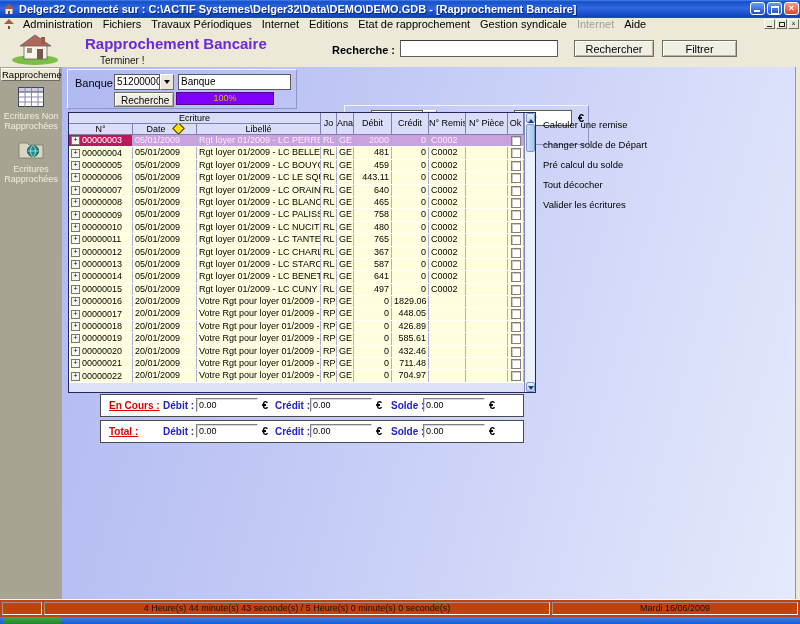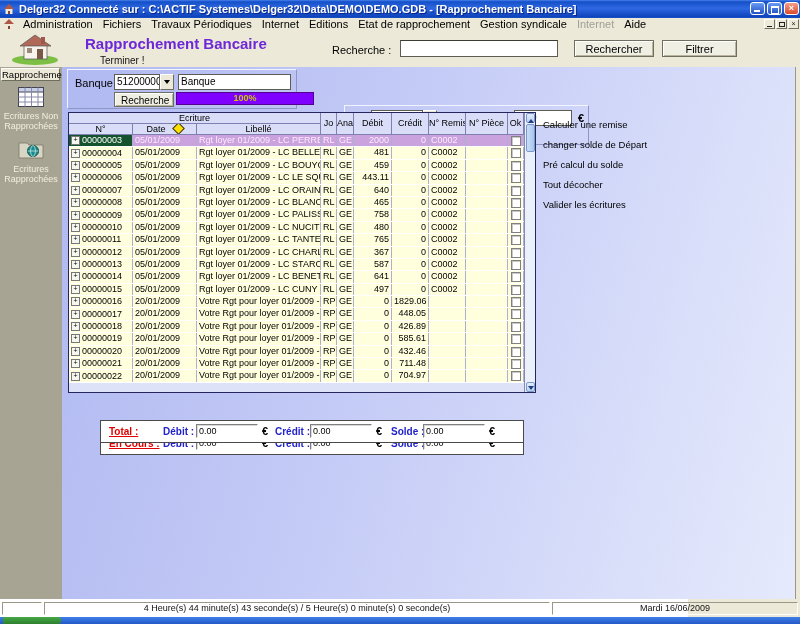--- a/index.html
+++ b/index.html
@@ -34,21 +34,21 @@
     font-size:7px;line-height:8px;text-align:center;color:#222;}
   .mdibtn.m1{left:764px;} .mdibtn.m1::after{content:"";position:absolute;left:2px;bottom:1px;width:5px;height:1px;background:#222;}
   .mdibtn.m2{left:776px;} .mdibtn.m2::after{content:"";position:absolute;left:2px;top:2px;width:4px;height:3px;border:1px solid #222;}
   .mdibtn.m3{left:788px;}
 
   
   .headerband{left:0;top:31px;width:800px;height:36px;background:#ECE9D8;border-bottom:1px solid #BAB6A6;}
   .house{position:absolute;left:10px;top:2px;}
   .pagetitle{position:absolute;left:85px;top:4px;font-size:15px;font-weight:bold;color:#6d28d9;}
   .subtitle{position:absolute;left:100px;top:24px;font-size:10px;color:#111;}
-  .search-label{position:absolute;left:332px;top:13px;font-size:11px;font-weight:normal;text-align:right;}
+  .search-label{position:absolute;left:332px;top:13px;font-size:11px;font-weight:bold;text-align:right;}
   .search-input{position:absolute;left:400px;top:9px;width:158px;height:17px;box-sizing:border-box;
     border:1px solid #5c5c54;border-top-color:#3c3c34;background:#fff;font-size:11px;padding:0 3px;font-family:inherit;}
   .xpbtn{position:absolute;height:17px;box-sizing:border-box;background:#F0EFE4;
     border:1px solid #6f6f5f;box-shadow:inset 1px 1px 0 #ffffff,inset -1px -1px 0 #b8b4a0;
     font-size:11px;font-family:inherit;text-align:center;line-height:15px;color:#000;}
   .btn-rechercher{left:574px;top:9px;width:80px;}
   .btn-filtrer{left:662px;top:9px;width:75px;}
 
   
   .main{left:0;top:67px;width:800px;height:532px;}
@@ -64,22 +64,22 @@
   
   .gbox{position:absolute;border:1px solid;border-color:#F2F4FF #8F96C6 #8F96C6 #F2F4FF;box-sizing:border-box;}
   .box1{left:5px;top:2px;width:230px;height:40px;}
   .box2{left:282px;top:2px;width:245px;height:40px;margin-top:36px;}
   .lbl{position:absolute;font-size:11px;color:#000;white-space:nowrap;}
   .field{position:absolute;box-sizing:border-box;background:#fff;border:1px solid #5c5c54;
     font-size:10px;line-height:14px;padding:0 2px;overflow:hidden;white-space:nowrap;}
   .combo-btn{position:absolute;box-sizing:border-box;width:14px;background:#ECE9D8;
     border:1px solid;border-color:#fff #6d6d5d #6d6d5d #fff;}
   .combo-btn::after{content:"";position:absolute;left:3px;top:5px;border:3px solid transparent;border-top:4px solid #000;}
-  .progress{position:absolute;left:108px;top:22px;width:138px;height:13px;background:#7F00FF;
-    border:1px solid #55008f;box-sizing:border-box;text-align:center;font-size:9px;font-weight:bold;color:#C9C900;line-height:11px;}
+  .progress{position:absolute;left:108px;top:22px;width:98px;height:13px;background:#7F00FF;
+    border:1px solid #55008f;box-sizing:border-box;text-align:center;font-size:9px;font-weight:normal;color:#C9C900;line-height:11px;}
   .smallbtn{position:absolute;left:46px;top:22px;width:60px;height:15px;line-height:13px;font-size:10px;}
   .edition{position:absolute;left:66px;top:26px;font-size:11px;}
   .edition-arrow{position:absolute;left:164px;top:30px;width:0;height:0;
     border:5px solid transparent;border-top:6px solid #000;}
 
   
   .rtable{position:absolute;left:6px;top:45px;width:466px;height:279px;border:1px solid #26265E;box-sizing:content-box;background:#DDE2F9;}
   .thead{position:absolute;left:0;top:0;width:455px;height:22px;font-size:9px;color:#000;}
   .hc{position:absolute;box-sizing:border-box;background:#D9DDF7;border-right:1px solid #7F7FB2;border-bottom:1px solid #7F7FB2;
     text-align:center;overflow:hidden;white-space:nowrap;}
@@ -90,49 +90,49 @@
   .c-num{width:64px;display:flex;align-items:center;}
   .c-date{width:64px;} .c-lib{width:124px;} .c-jo{width:16px;} .c-ana{width:17px;}
   .c-deb{width:38px;} .c-cre{width:37px;} .c-rem{width:37px;} .c-pie{width:42px;} .c-ok{width:16px;text-align:center;}
   .tc.num{text-align:right;}
   .expand{display:inline-block;width:7px;height:7px;border:1px solid #777;background:#F6F6F0;color:#000;
     font-size:7px;line-height:6px;text-align:center;margin-right:2px;flex:0 0 auto;}
   .cbx{display:inline-block;width:8px;height:8px;background:#fff;border:1px solid #808080;
     box-shadow:inset 1px 1px 0 #c8c8c8;margin-top:1px;}
   .trow.sel{background:#C9A2DE;color:#FFE9FF;}
   .trow.sel .tc{color:#FFE9FF;}
-  .trow.sel .c-num{background:#14532d;color:#fff;}
+  .trow.sel .c-num{background:#be185d;color:#fff;}
   .sorticon{display:inline-block;width:7px;height:7px;background:#FFE000;border:1px solid #333;
     transform:rotate(45deg);margin-left:8px;vertical-align:-1px;}
   
   .vscroll{position:absolute;left:455px;top:0;width:11px;height:279px;background:#EAF1FB;border-left:1px solid #8888B8;box-sizing:border-box;}
   .sbtn{position:absolute;left:1px;width:9px;height:10px;background:linear-gradient(#E3EDFB,#BBD2F2);
     border:1px solid #7A98C8;border-radius:2px;box-sizing:border-box;}
   .sbtn.up{top:0;} .sbtn.dn{bottom:0;}
   .sbtn.up::after{content:"";position:absolute;left:1px;top:2px;border:3px solid transparent;border-bottom:4px solid #204080;}
   .sbtn.dn::after{content:"";position:absolute;left:1px;top:3px;border:3px solid transparent;border-top:4px solid #204080;}
   .sthumb{position:absolute;left:1px;top:11px;width:9px;height:28px;background:linear-gradient(90deg,#CADDF6,#A8C6EE);
     border:1px solid #7A98C8;border-radius:2px;box-sizing:border-box;}
 
   
   .actions{position:absolute;left:481px;top:52px;width:200px;font-size:9.5px;color:#000;}
   .action-link{margin-bottom:9px;cursor:default;white-space:nowrap;}
 
   
   .totbox{position:absolute;left:38px;width:424px;height:23px;background:#fff;border:1px solid #4a4a4a;box-sizing:border-box;}
-  .totbox.enc{top:327px;margin-top:38px;} .totbox.tot{top:353px;}
+  .totbox.enc{top:327px;} .totbox.tot{top:353px;}
   .red-label{position:absolute;left:8px;top:5px;font-size:10px;font-weight:bold;color:#E00000;text-decoration:underline;}
   .blue-label{position:absolute;top:5px;font-size:10px;font-weight:bold;color:#2222CC;}
   .tot-input{position:absolute;top:3px;width:62px;height:14px;box-sizing:border-box;background:#fff;
     border:1px solid;border-color:#808080 #fff #fff #808080;box-shadow:inset 1px 1px 0 #d8d8d8;
     font-size:9px;padding:1px 2px;font-family:inherit;}
   .euro{position:absolute;top:4px;font-size:11px;font-weight:bold;color:#000;}
 
   
-  .statusbar{left:0;top:599px;width:688px;height:18px;background:#ffffff;border-top:1px solid #fff;}
+  .statusbar{left:0;top:599px;width:800px;height:18px;background:#c2410c;border-top:1px solid #fff;}
   .scell{position:absolute;top:2px;height:13px;box-sizing:border-box;border:1px solid;border-color:#9a968a #fff #fff #9a968a;
     font-size:9px;line-height:11px;text-align:center;color:#111;overflow:hidden;white-space:nowrap;}
   .sc1{left:2px;width:40px;} .sc2{left:44px;width:506px;} .sc3{left:552px;width:246px;}
 
   
   .taskbar{left:0;top:617px;width:800px;height:7px;background:linear-gradient(#3E80E8,#2358C8);}
   .startbtn{position:absolute;left:3px;top:0;width:58px;height:7px;background:linear-gradient(#46A946,#2D7F2D);border-radius:0 3px 3px 0;}
 </style>
 </head>
 <body>

